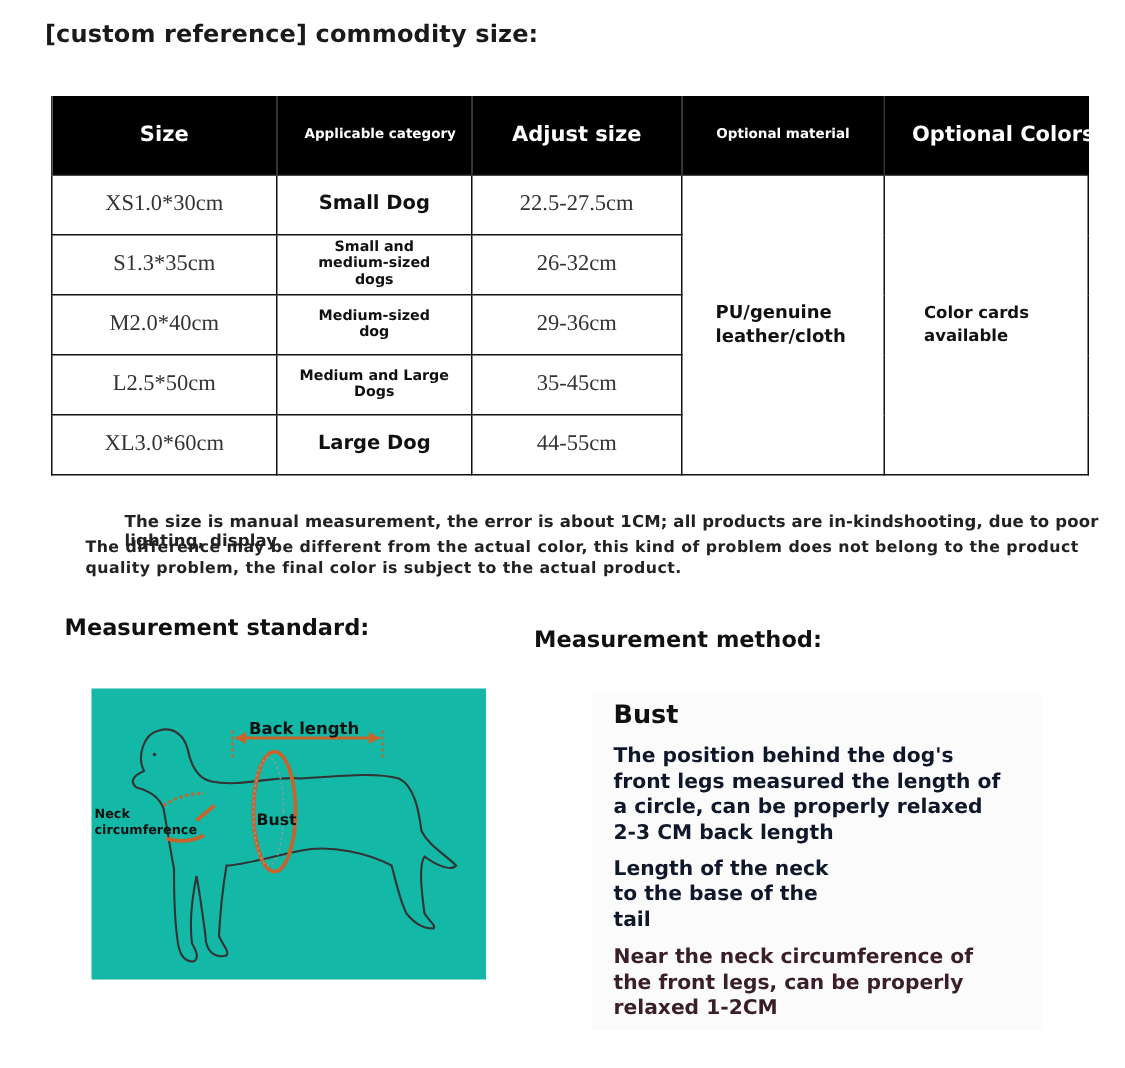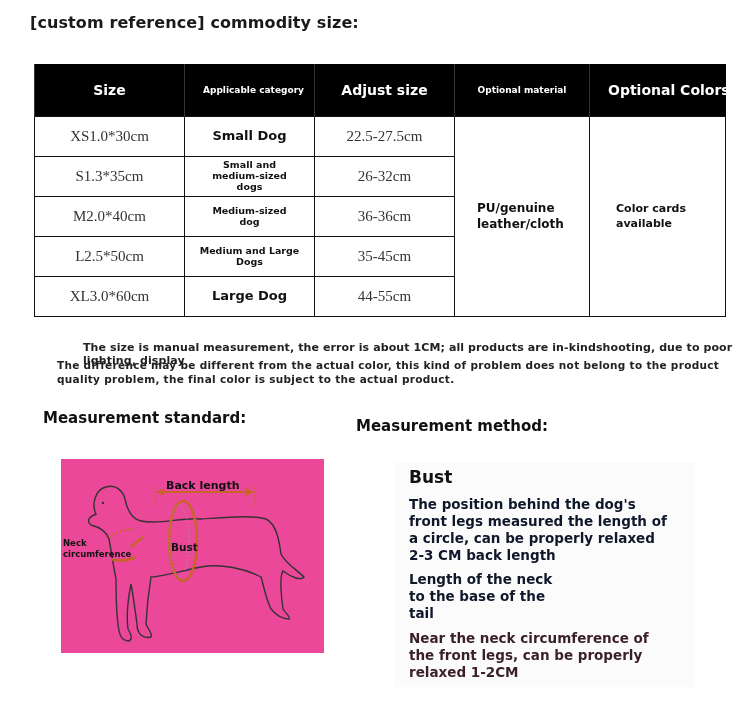--- a/index.html
+++ b/index.html
@@ -22,21 +22,21 @@
   .merged.colors .inner { margin-left: 26px; font-size: 11px; }
 
   .notice { position: absolute; font-weight: bold; color: #222; font-size: 10px; letter-spacing: 0.1px; }
   .notice.n1 { left: 83px; top: 341px; font-size: 11px; }
   .notice.n2 { left: 57px; top: 358px; width: 670px; line-height: 14px; font-size: 10.5px; letter-spacing: 0.3px; }
 
   .h2 { position: absolute; font-size: 15px; font-weight: bold; color: #111; }
   .h2.std { left: 43px; top: 409px; }
   .h2.meth { left: 356px; top: 417px; }
 
-  .diagram { position: absolute; left: 61px; top: 459px; width: 263px; height: 194px; background: #ec4899; }
+  .diagram { position: absolute; left: 61px; top: 459px; width: 263px; height: 194px; background: #14b8a6; }
   .diagram svg { position: absolute; left: 0; top: 0; }
   .dlabel { position: absolute; font-weight: bold; color: #111; }
   .dlabel.back { left: 105px; top: 20px; font-size: 11px; }
   .dlabel.neck { left: 2px; top: 79px; font-size: 8.5px; line-height: 11px; }
   .dlabel.bust { left: 110px; top: 82px; font-size: 10.5px; }
 
   .method { position: absolute; left: 395px; top: 462px; width: 300px; height: 225px; background: #fbfbfb; }
   .method .mtitle { position: absolute; left: 14px; top: 5px; font-size: 17px; font-weight: bold; color: #111; }
   .method .para { position: absolute; left: 14px; font-size: 13.5px; font-weight: bold; line-height: 17px; color: #0f172a; }
   .method .p1 { top: 34px; width: 260px; }
@@ -72,21 +72,21 @@
     <td class="merged colors" rowspan="5"><span class="inner" style="width:80px">Color cards available</span></td>
   </tr>
   <tr>
     <td class="serif">S1.3*35cm</td>
     <td class="cat sm"><span style="display:inline-block;width:95px">Small and medium-sized dogs</span></td>
     <td class="serif">26-32cm</td>
   </tr>
   <tr>
     <td class="serif">M2.0*40cm</td>
     <td class="cat sm"><span style="display:inline-block;width:80px">Medium-sized dog</span></td>
-    <td class="serif">36-36cm</td>
+    <td class="serif">29-36cm</td>
   </tr>
   <tr>
     <td class="serif">L2.5*50cm</td>
     <td class="cat sm"><span style="display:inline-block;width:110px">Medium and Large Dogs</span></td>
     <td class="serif">35-45cm</td>
   </tr>
   <tr>
     <td class="serif">XL3.0*60cm</td>
     <td class="cat lg">Large Dog</td>
     <td class="serif">44-55cm</td>

